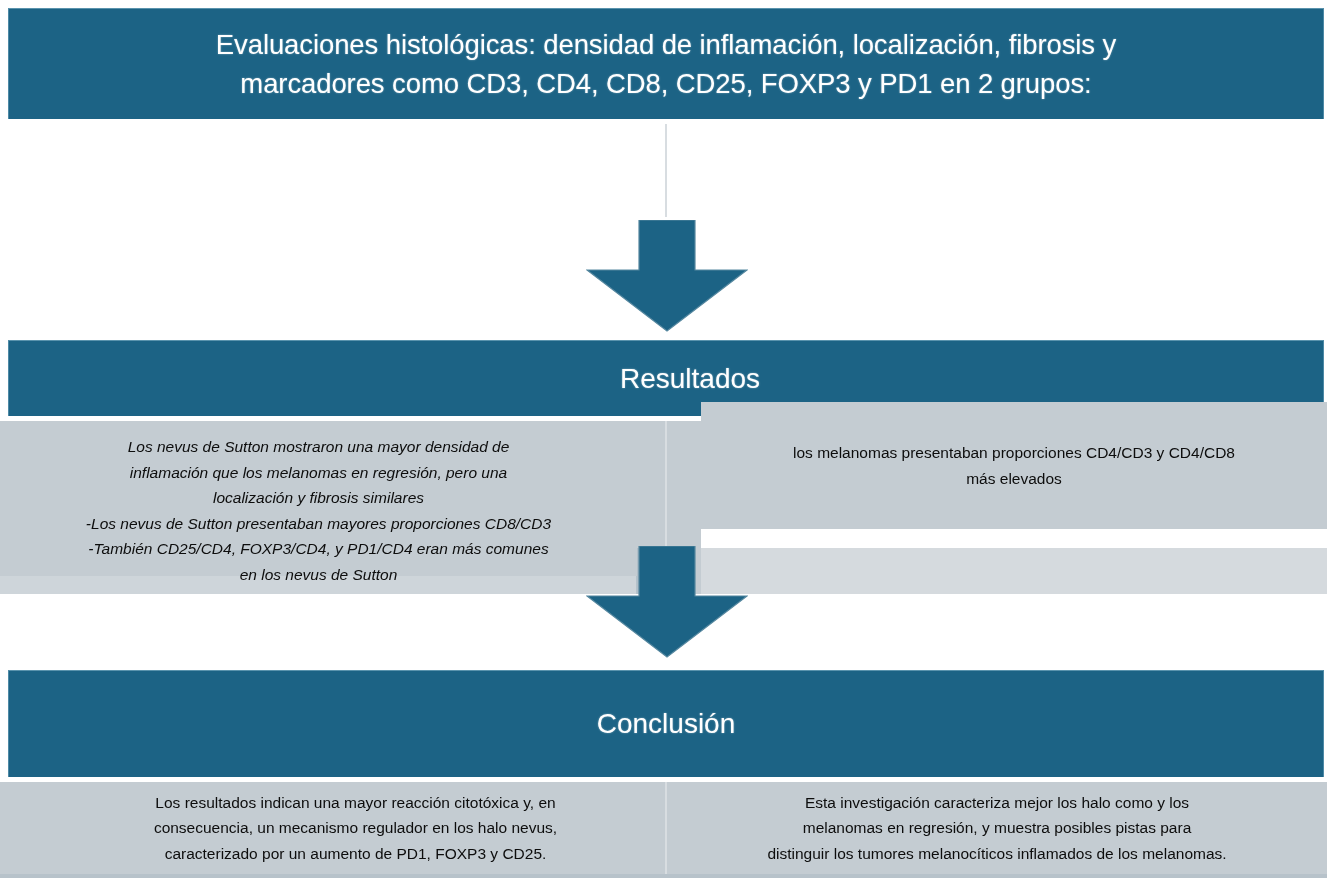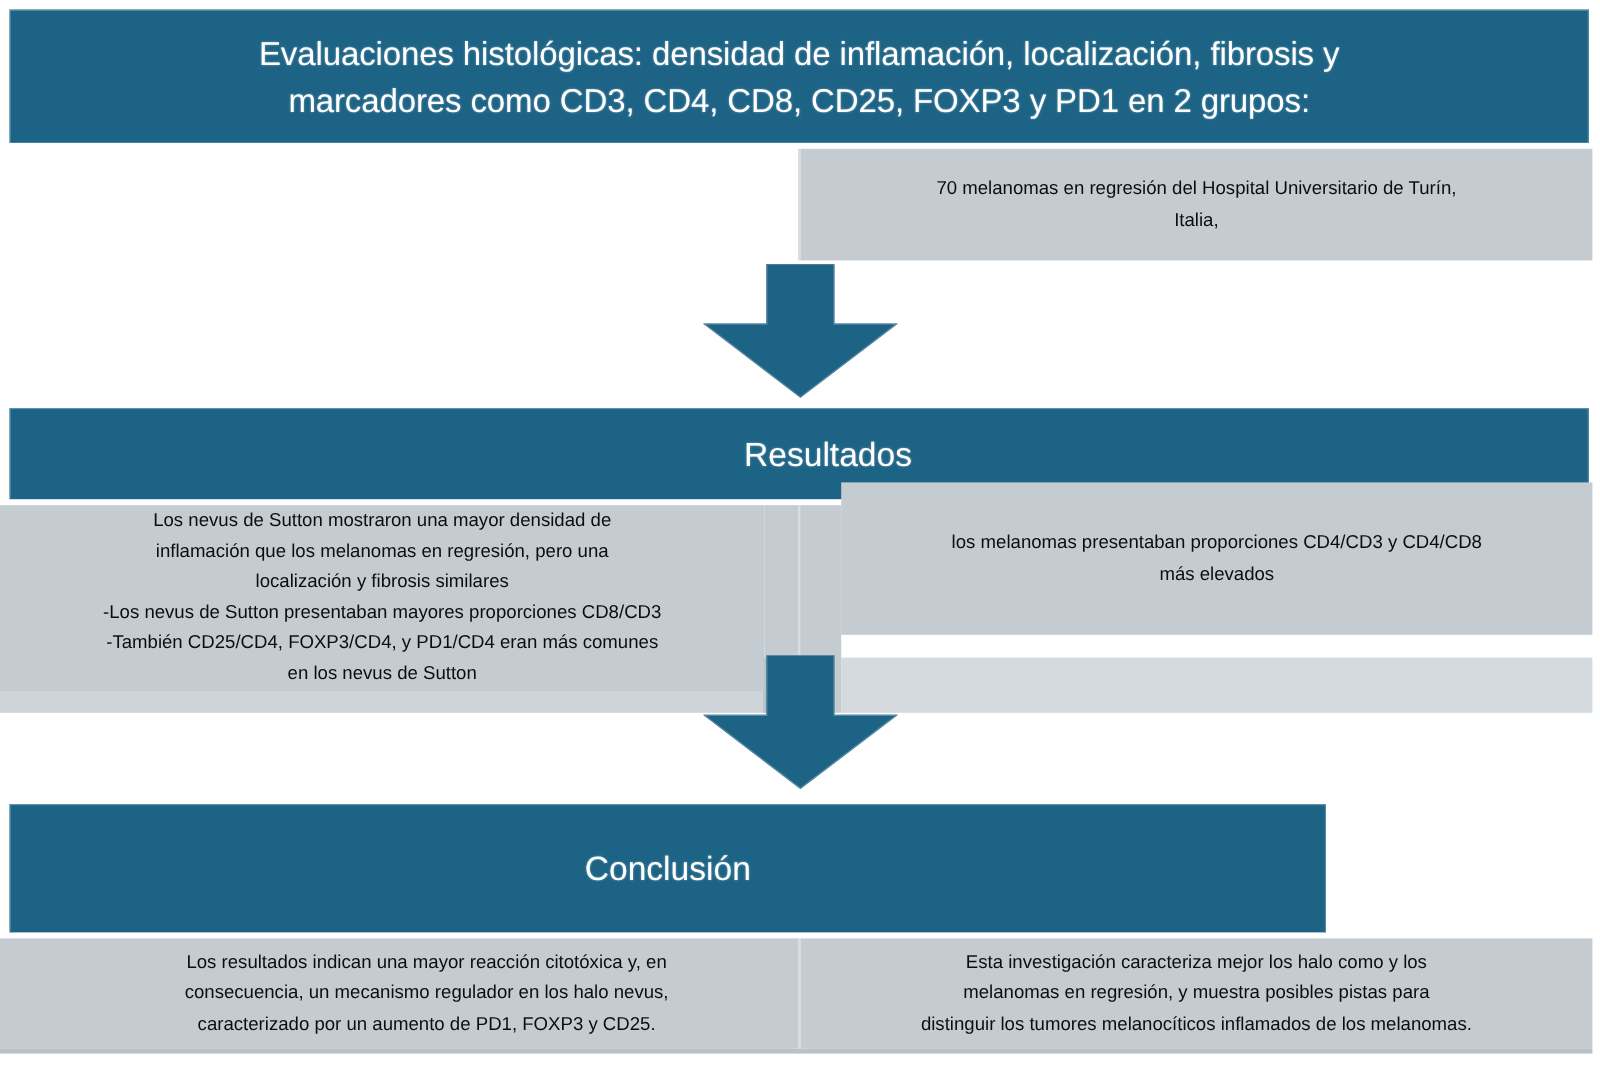--- a/index.html
+++ b/index.html
@@ -63,21 +63,21 @@
   }
   #bar-mid .bar-text {
     font-size: 28px;
     line-height: 34px;
     margin-left: 48px;
   }
 
   #bar-bot {
     left: 8px;
     top: 670px;
-    width: 1097px;
+    width: 1316px;
     height: 107px;
   }
   #bar-bot .bar-text {
     font-size: 28px;
     line-height: 34px;
   }
 
   
   .panel {
     position: absolute;
@@ -109,21 +109,21 @@
   }
 
   
   #p1-left  { left: 0px;   top: 124px; width: 665px; height: 93px; }
   #p1-right { left: 667px; top: 124px; width: 660px; height: 93px; }
   #vd1      { left: 665px; top: 124px; height: 93px; }
 
   
   #p2-left      { left: 0px;   top: 421px; width: 637px; height: 155px;
                   align-items: flex-start; }
-  #p2-left .panel-text { padding-top: 0px; }
+  #p2-left .panel-text { padding-top: 13px; font-style: italic; }
   #p2-left-tail { left: 0px;   top: 548px; width: 637px; height: 46px;
                   background:#ced5da; }
   #p2-mid-strip { left: 637px; top: 421px; width: 64px;  height: 173px;
                   background:#c4ccd2; }
   #p2-right     { left: 701px; top: 402px; width: 626px; height: 127px; }
   #p2-right-tail{ left: 701px; top: 548px; width: 626px; height: 46px;
                   background:#d5dade; }
   #vd2          { left: 665px; top: 421px; height: 173px; }
 
   
@@ -165,24 +165,20 @@
 <div id="canvas">
 
   <div class="bar" id="bar-top">
     <span class="bar-text">Evaluaciones histológicas: densidad de inflamación, localización, fibrosis y
 marcadores como  CD3, CD4, CD8, CD25, FOXP3 y PD1 en 2 grupos:</span>
   </div>
 
 
   <div class="vdiv" id="vd1"></div>
 
-  <div class="panel" id="p1-right">
-    <span class="panel-text">70 melanomas en regresión del Hospital Universitario de Turín,
-Italia,</span>
-  </div>
 
   <svg class="arrow" id="arrow-1" width="162" height="112" viewBox="0 0 162 112">
     <polygon points="53,0 109,0 109,50 161,50 81,111 1,50 53,50"></polygon>
   </svg>
 
   <div class="bar" id="bar-mid">
     <span class="bar-text">Resultados</span>
   </div>
 
   <div class="panel light" id="p2-left-tail"></div>

